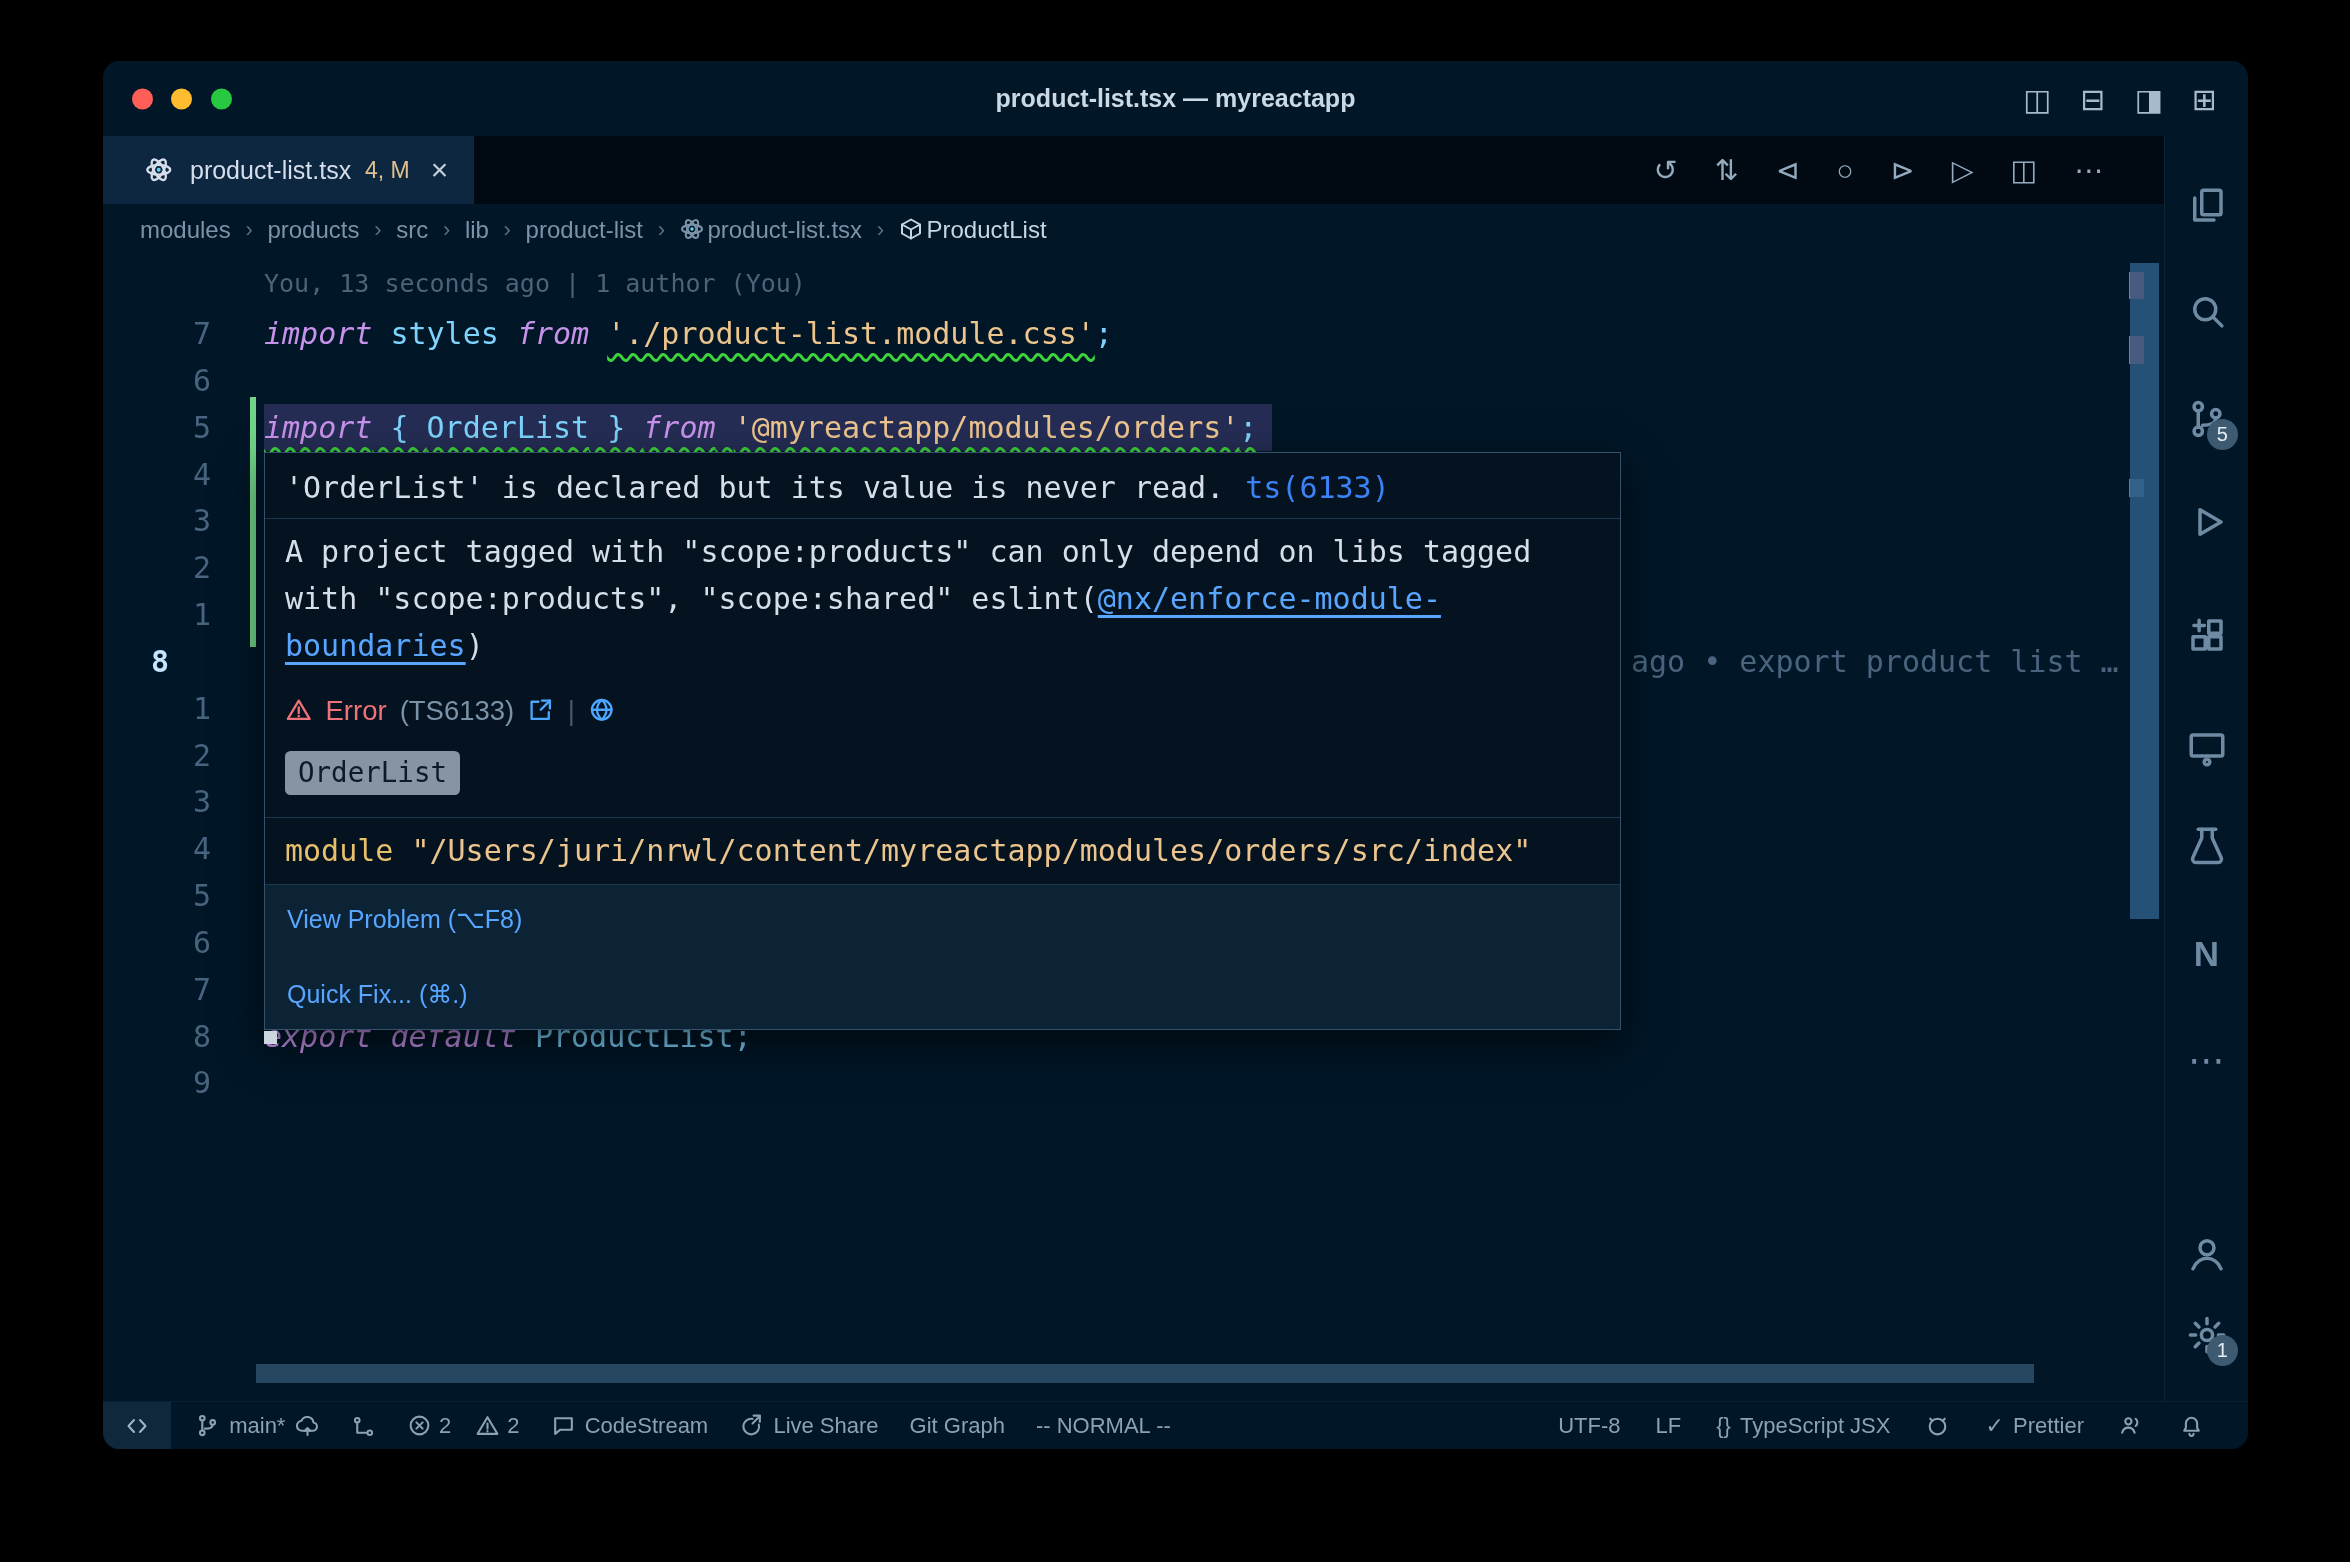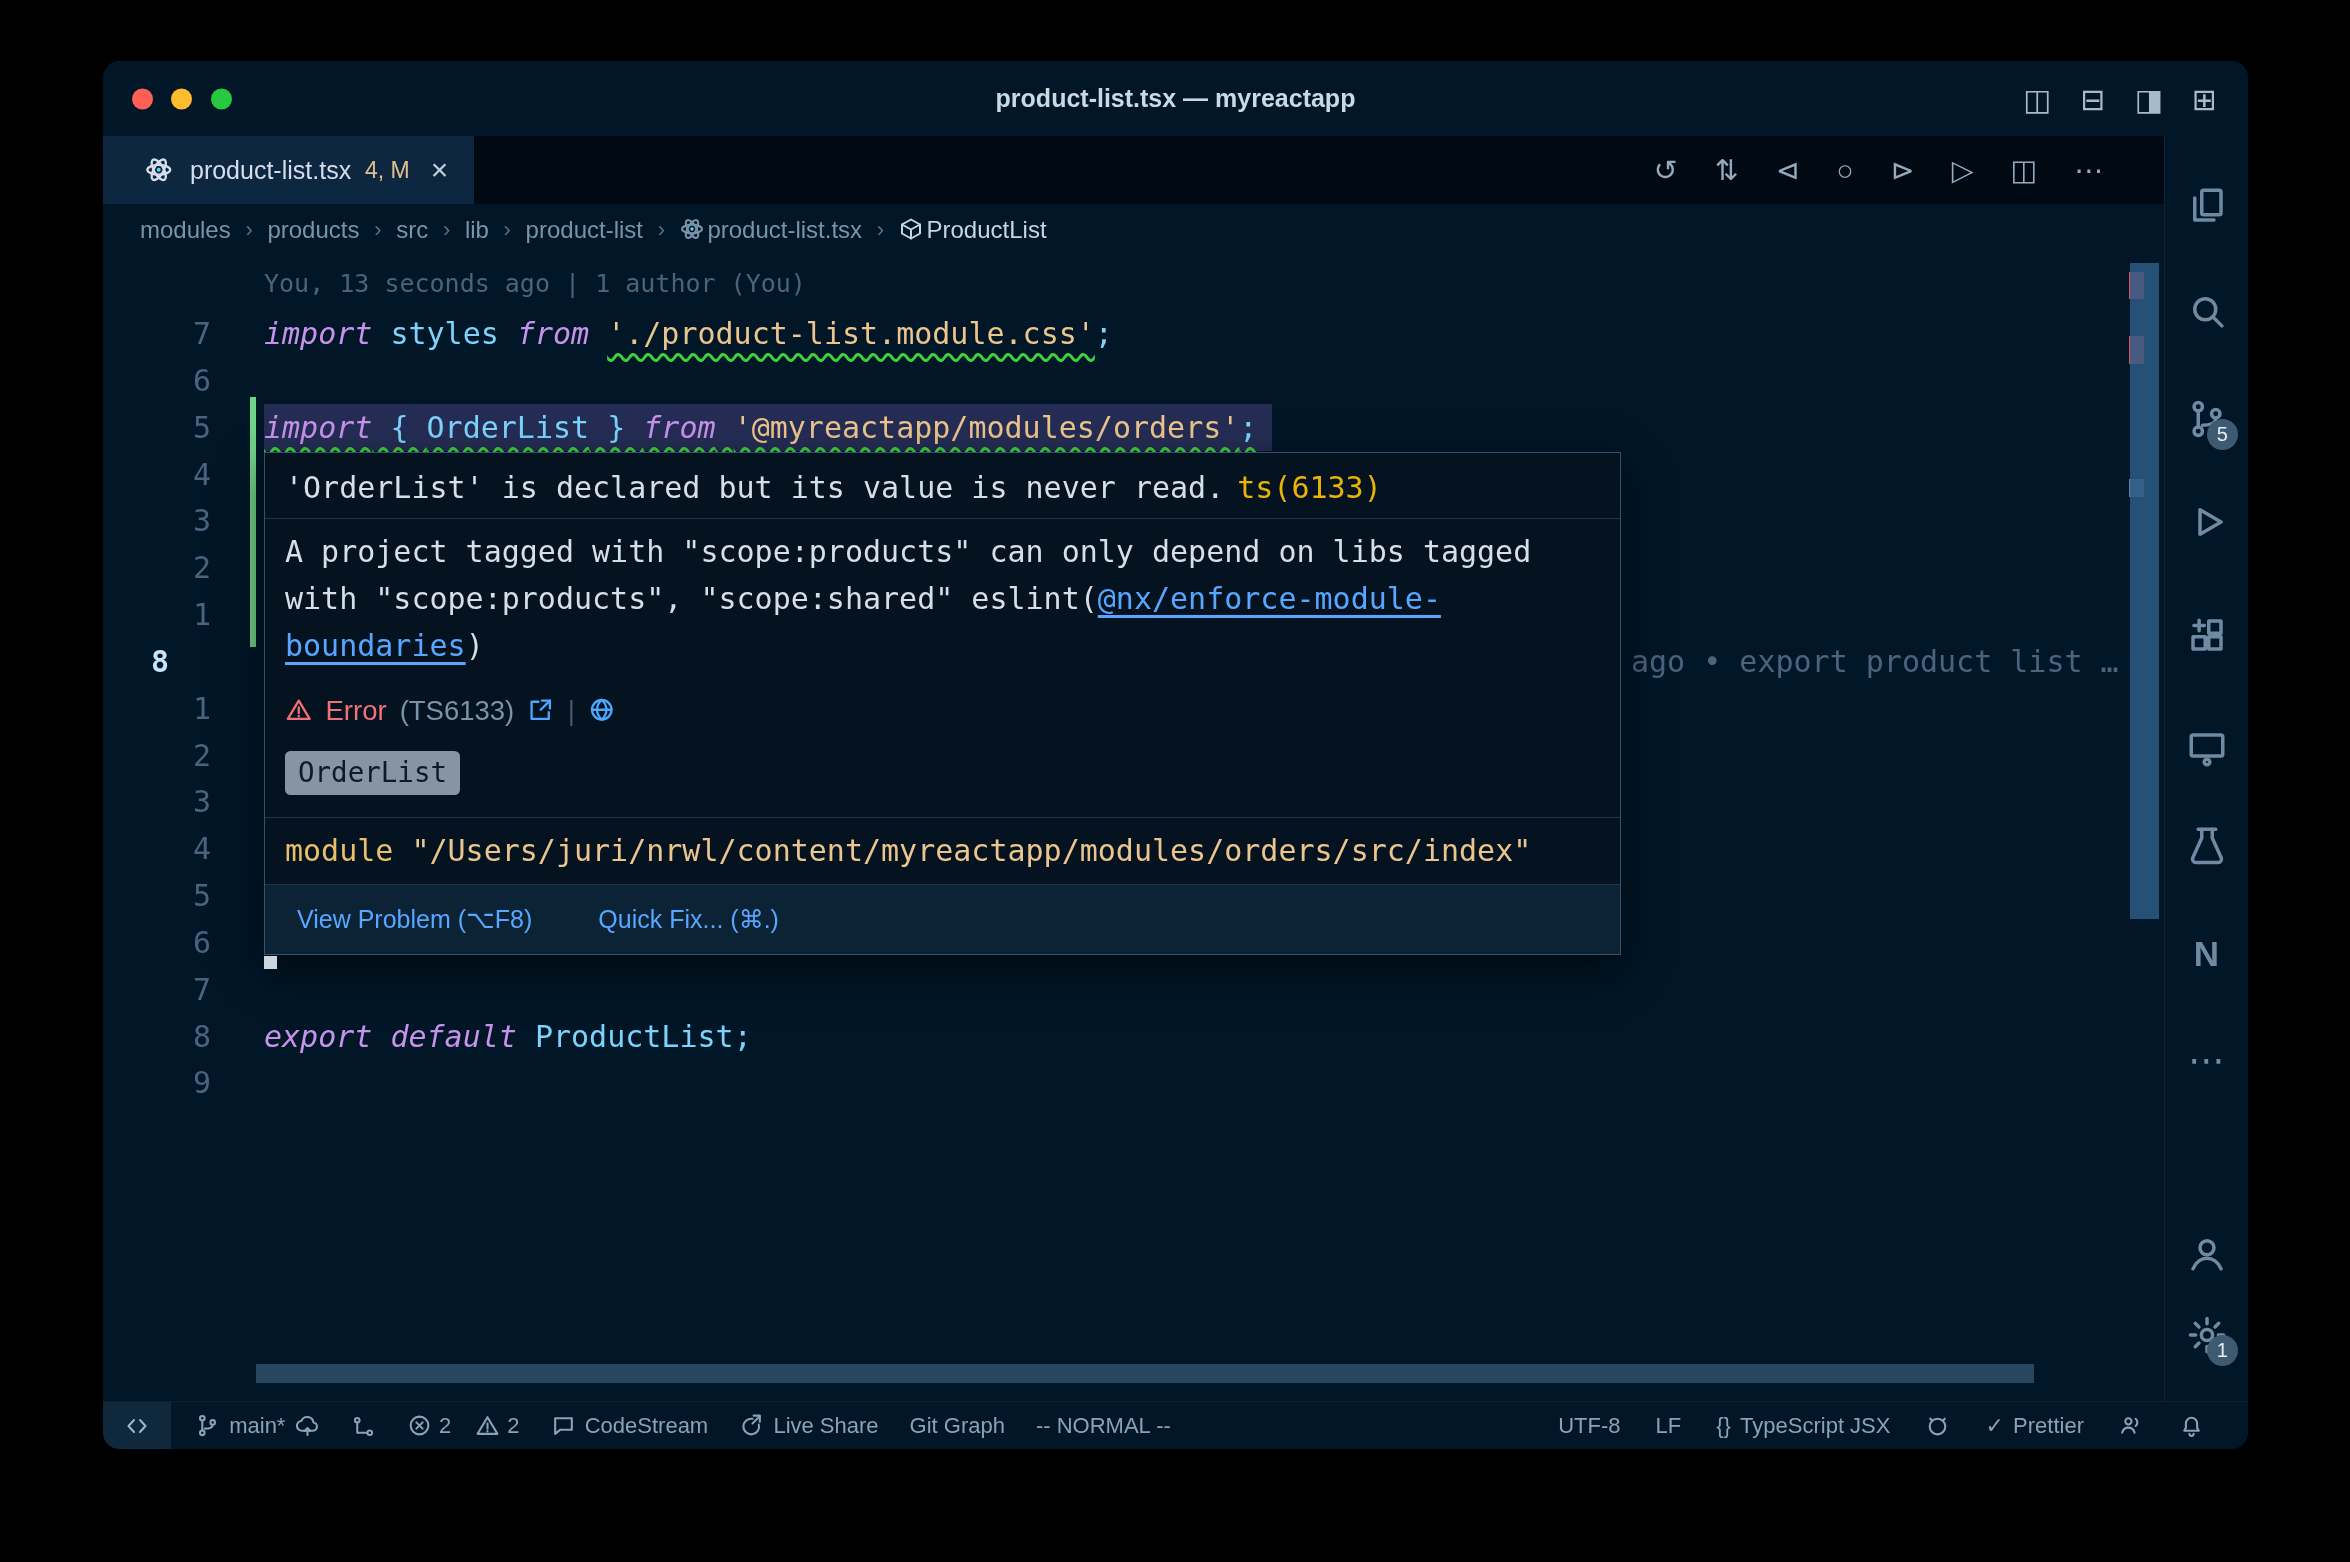--- a/index.html
+++ b/index.html
@@ -59,33 +59,33 @@
                background:rgba(122,100,193,.30); }
   .git-added-bar { position:absolute; left:147px; top:142px; width:5.5px; height:250px; background:#6fd388; }
   .ghost { position:absolute; left:1528px; color:#4a647e; white-space:pre; }
 
   
   .hover-wrap { position:absolute; left:161px; top:197px; width:1357px; z-index:20; }
   .hover { background:#04131f; border:1.8px solid #35526c; color:#d6deeb; font-size:30px;
            line-height:47px; box-shadow:0 14.7px 40px rgba(0,0,0,.6); }
   .hsec { padding:9.2px 20px; border-top:0.9px solid #1c3750; overflow-wrap:break-word; }
   .hsec.first { border-top:none; padding:11px 20px 7.3px; }
-  .hsrc { color:#eab308; margin-left:13px; }
+  .hsrc { color:#3b82f6; margin-left:21px; }
   .hover a { color:#58a6ff; text-decoration:underline; text-underline-offset:6.4px; cursor:pointer; }
   .err-row { display:flex; align-items:center; gap:13px; padding:13px 20px 3.7px;
              font-family:"Liberation Sans","DejaVu Sans",sans-serif; font-size:27.5px; line-height:37px; }
   .err-label { color:#f07178; } .err-code { color:#7b93a8; } .pipe { color:#44596b; }
   .ic-blue { color:#4da6ff; display:inline-flex; }
   .detail-row { display:flex; align-items:center; gap:13px; padding:18.4px 20px 22px;
                 font-family:"Liberation Sans","DejaVu Sans",sans-serif; font-size:27.5px; line-height:37px; }
   .chip { font-family:"DejaVu Sans Mono","Liberation Mono",monospace; font-size:27.5px;
           background:#8794a1; color:#0c1b2a; border-radius:5.5px; padding:3.7px 13px; }
   .kw-mod { color:#e8bf6a; } .str-mod { color:#ecc48d; }
-  .hover-actions { background:#0c2336; border-top:0.9px solid #1c3750; display:flex; gap:66px;
-                   padding:11px 32px; font-family:"Liberation Sans","DejaVu Sans",sans-serif; font-size:25px; }
+  .hover-actions { background:#0c2336; border-top:0.9px solid #1c3750; display:flex; gap:28px;
+                   padding:11px 22px; font-family:"Liberation Sans","DejaVu Sans",sans-serif; font-size:25px;flex-direction:column; }
   .hover-actions span { color:#58a6ff; cursor:pointer; }
   .resize-handle { position:absolute; left:0; top:100%; margin-top:1.8px; width:13px; height:13px; background:#ccd6df; }
 
   
   .vscrollbar { position:absolute; right:5.5px; top:8.3px; width:29px; height:656px; background:#2d5c86; opacity:.85; }
   .ruler-mark { position:absolute; right:20px; width:14.7px; }
   .hscrollbar { position:absolute; left:153px; bottom:18.4px; width:1778px; height:18.4px; background:rgba(97,144,184,.4); }
 
   
   .activitybar { width:84px; flex:none; border-left:0.9px solid #0b2438; position:relative; color:#6f8ba3; background:#011627; }

